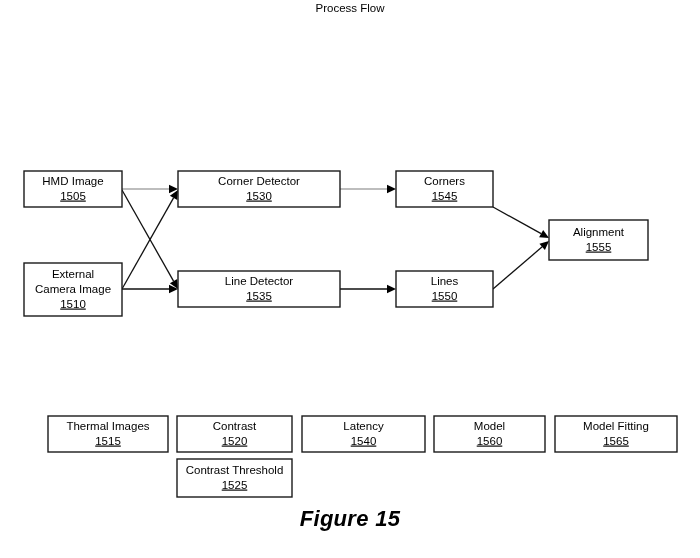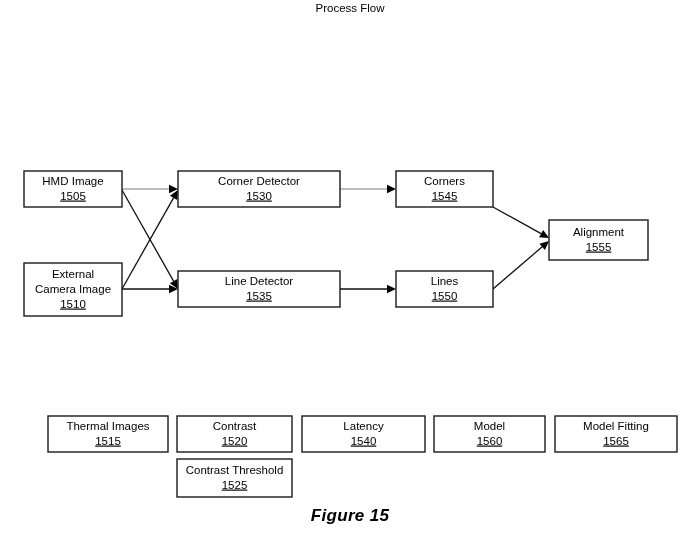--- a/index.html
+++ b/index.html
@@ -36,21 +36,21 @@
   .diagram-title .title-ref {
     display: block;
     text-decoration: underline;
   }
   .figure-caption {
     position: absolute;
     left: 0;
     top: 506px;
     width: 700px;
     text-align: center;
-    font-size: 17px;
+    font-size: 22px;
     font-weight: bold;
     font-style: italic;
     letter-spacing: 0.3px;
   }
   svg#flow-canvas {
     position: absolute;
     left: 0;
     top: 0;
     width: 700px;
     height: 558px;

